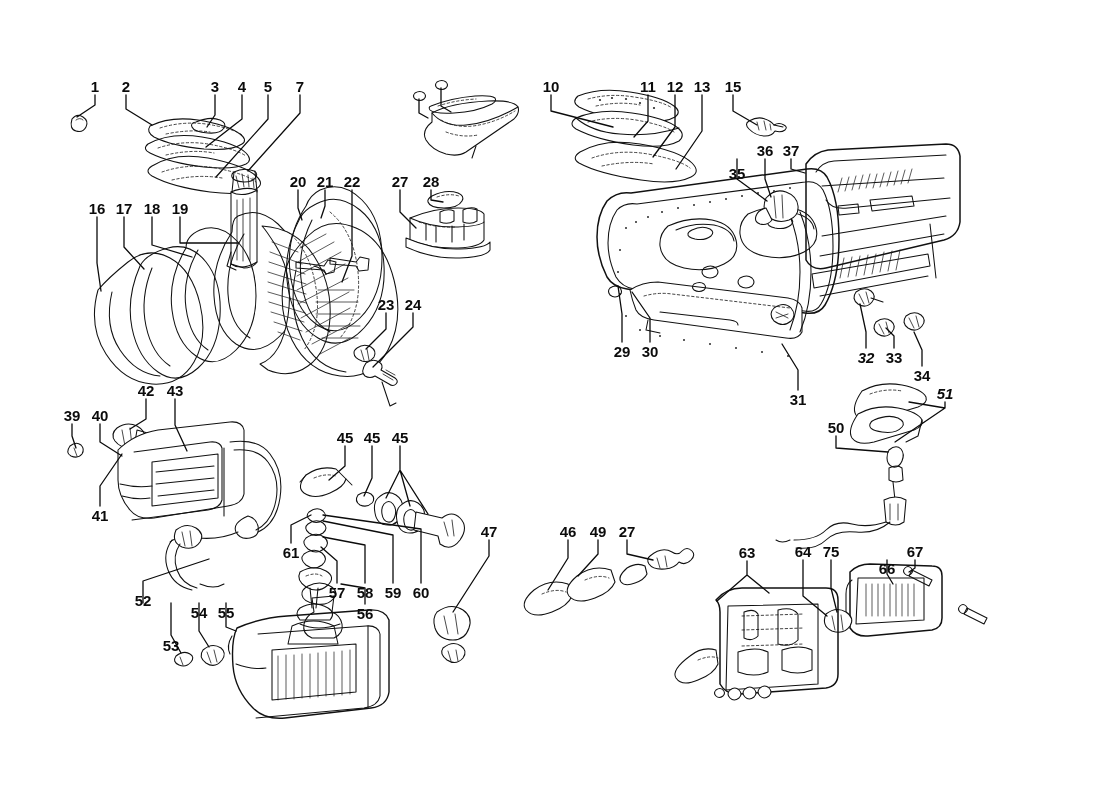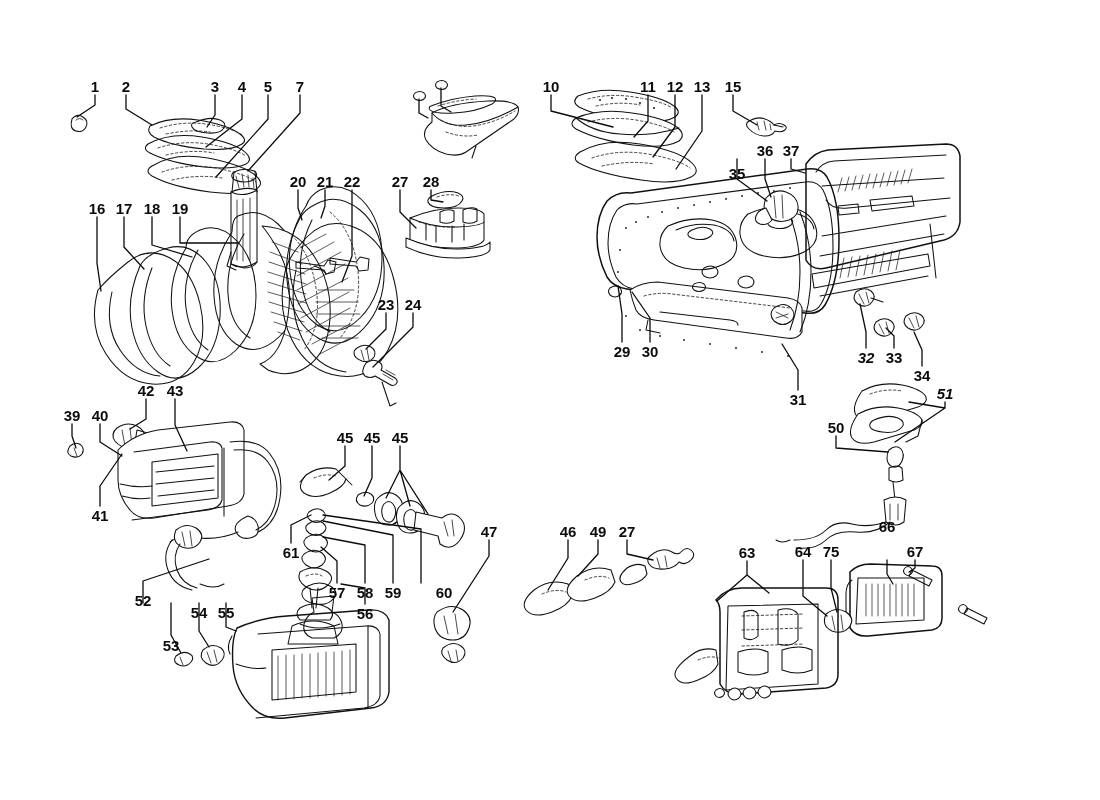--- a/index.html
+++ b/index.html
@@ -540,31 +540,31 @@
       <div class="callout thin" style="left: 175px; top: 390px;">43</div>
       <div class="callout" style="left: 100px; top: 515px;">41</div>
       <div class="callout thin" style="left: 345px; top: 437px;">45</div>
       <div class="callout thin" style="left: 372px; top: 437px;">45</div>
       <div class="callout thin" style="left: 400px; top: 437px;">45</div>
       <div class="callout thin" style="left: 489px; top: 531px;">47</div>
       <div class="callout thin" style="left: 291px; top: 552px;">61</div>
       <div class="callout thin" style="left: 337px; top: 592px;">57</div>
       <div class="callout thin" style="left: 365px; top: 592px;">58</div>
       <div class="callout thin" style="left: 393px; top: 592px;">59</div>
-      <div class="callout thin" style="left: 421px; top: 592px; margin-left: 23px;">60</div>
+      <div class="callout thin" style="left: 421px; top: 592px;">60</div>
       <div class="callout thin" style="left: 365px; top: 613px;">56</div>
       <div class="callout thin" style="left: 143px; top: 600px;">52</div>
       <div class="callout thin" style="left: 171px; top: 612px; margin-top: 33px;">53</div>
       <div class="callout thin" style="left: 199px; top: 612px;">54</div>
       <div class="callout thin" style="left: 226px; top: 612px;">55</div>
       <div class="callout thin" style="left: 568px; top: 531px;">46</div>
       <div class="callout thin" style="left: 598px; top: 531px;">49</div>
       <div class="callout thin" style="left: 627px; top: 531px;">27</div>
       <div class="callout thin" style="left: 836px; top: 427px;">50</div>
       <div class="callout thin" style="left: 945px; top: 393px; font-style: italic;">51</div>
       <div class="callout thin" style="left: 747px; top: 552px;">63</div>
       <div class="callout thin" style="left: 803px; top: 551px;">64</div>
       <div class="callout thin" style="left: 831px; top: 551px;">75</div>
-      <div class="callout thin" style="left: 887px; top: 526px; text-align: right;">66</div>
+      <div class="callout thin" style="left: 887px; top: 568px; text-align: right;">66</div>
       <div class="callout thin" style="left: 915px; top: 551px;">67</div>
     </div>
 
 </div>
 
 </body></html>

